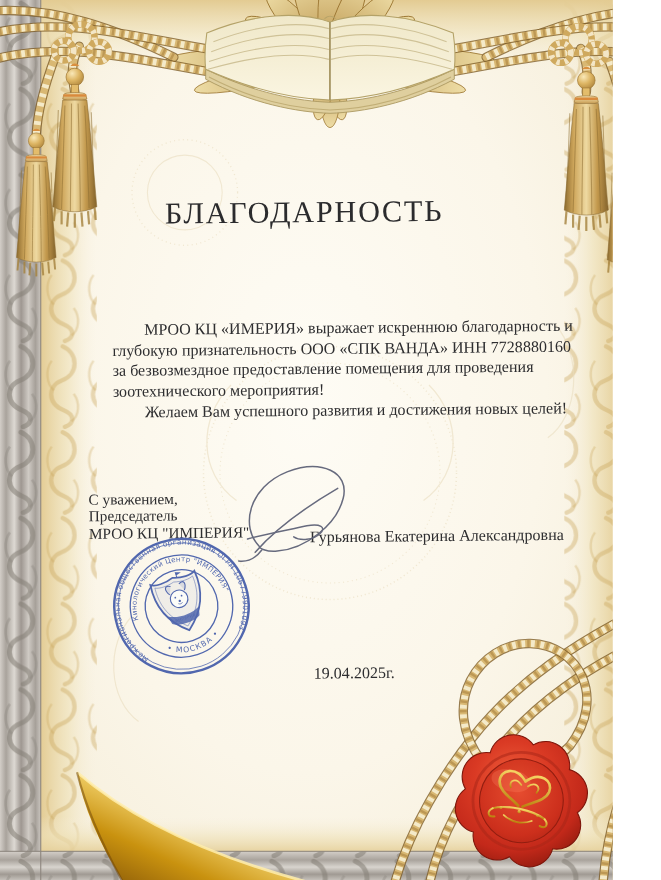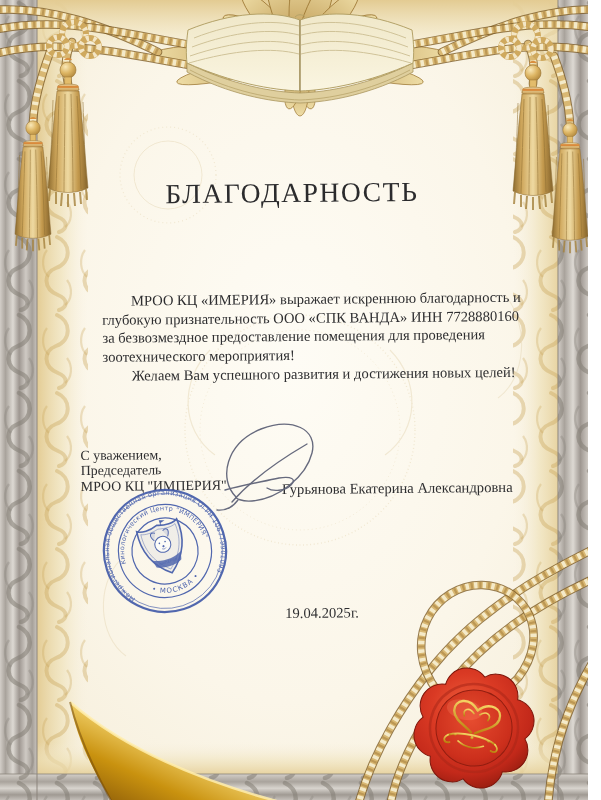--- a/index.html
+++ b/index.html
@@ -1,20 +1,19 @@
 <!DOCTYPE html>
 <html><head>
 <meta charset="utf-8">
 <style>
   html,body{margin:0;padding:0;}
   .page{
     position:relative;width:557px;height:800px;overflow:hidden;
     background:radial-gradient(ellipse at 50% 45%, #fefcf5 0%, #fbf6e9 55%, #f4ecd6 100%);
     font-family:"Liberation Serif", serif;
-    padding-left:31px;
   }
   .decor{position:absolute;left:0;top:0;z-index:1;}
   .content{position:absolute;inset:0;z-index:2;transform:rotate(-0.55deg);color:#2e2e30;}
   .title{
     position:absolute;top:177px;left:0;right:0;margin:0;text-align:center;
     font-size:27.5px;font-weight:400;letter-spacing:1.6px;color:#2b2b2d;
   }
   .body-text{position:absolute;top:290px;left:103px;width:430px;
     font-size:14.6px;line-height:18.7px;}
   .body-text .line{white-space:nowrap;}

